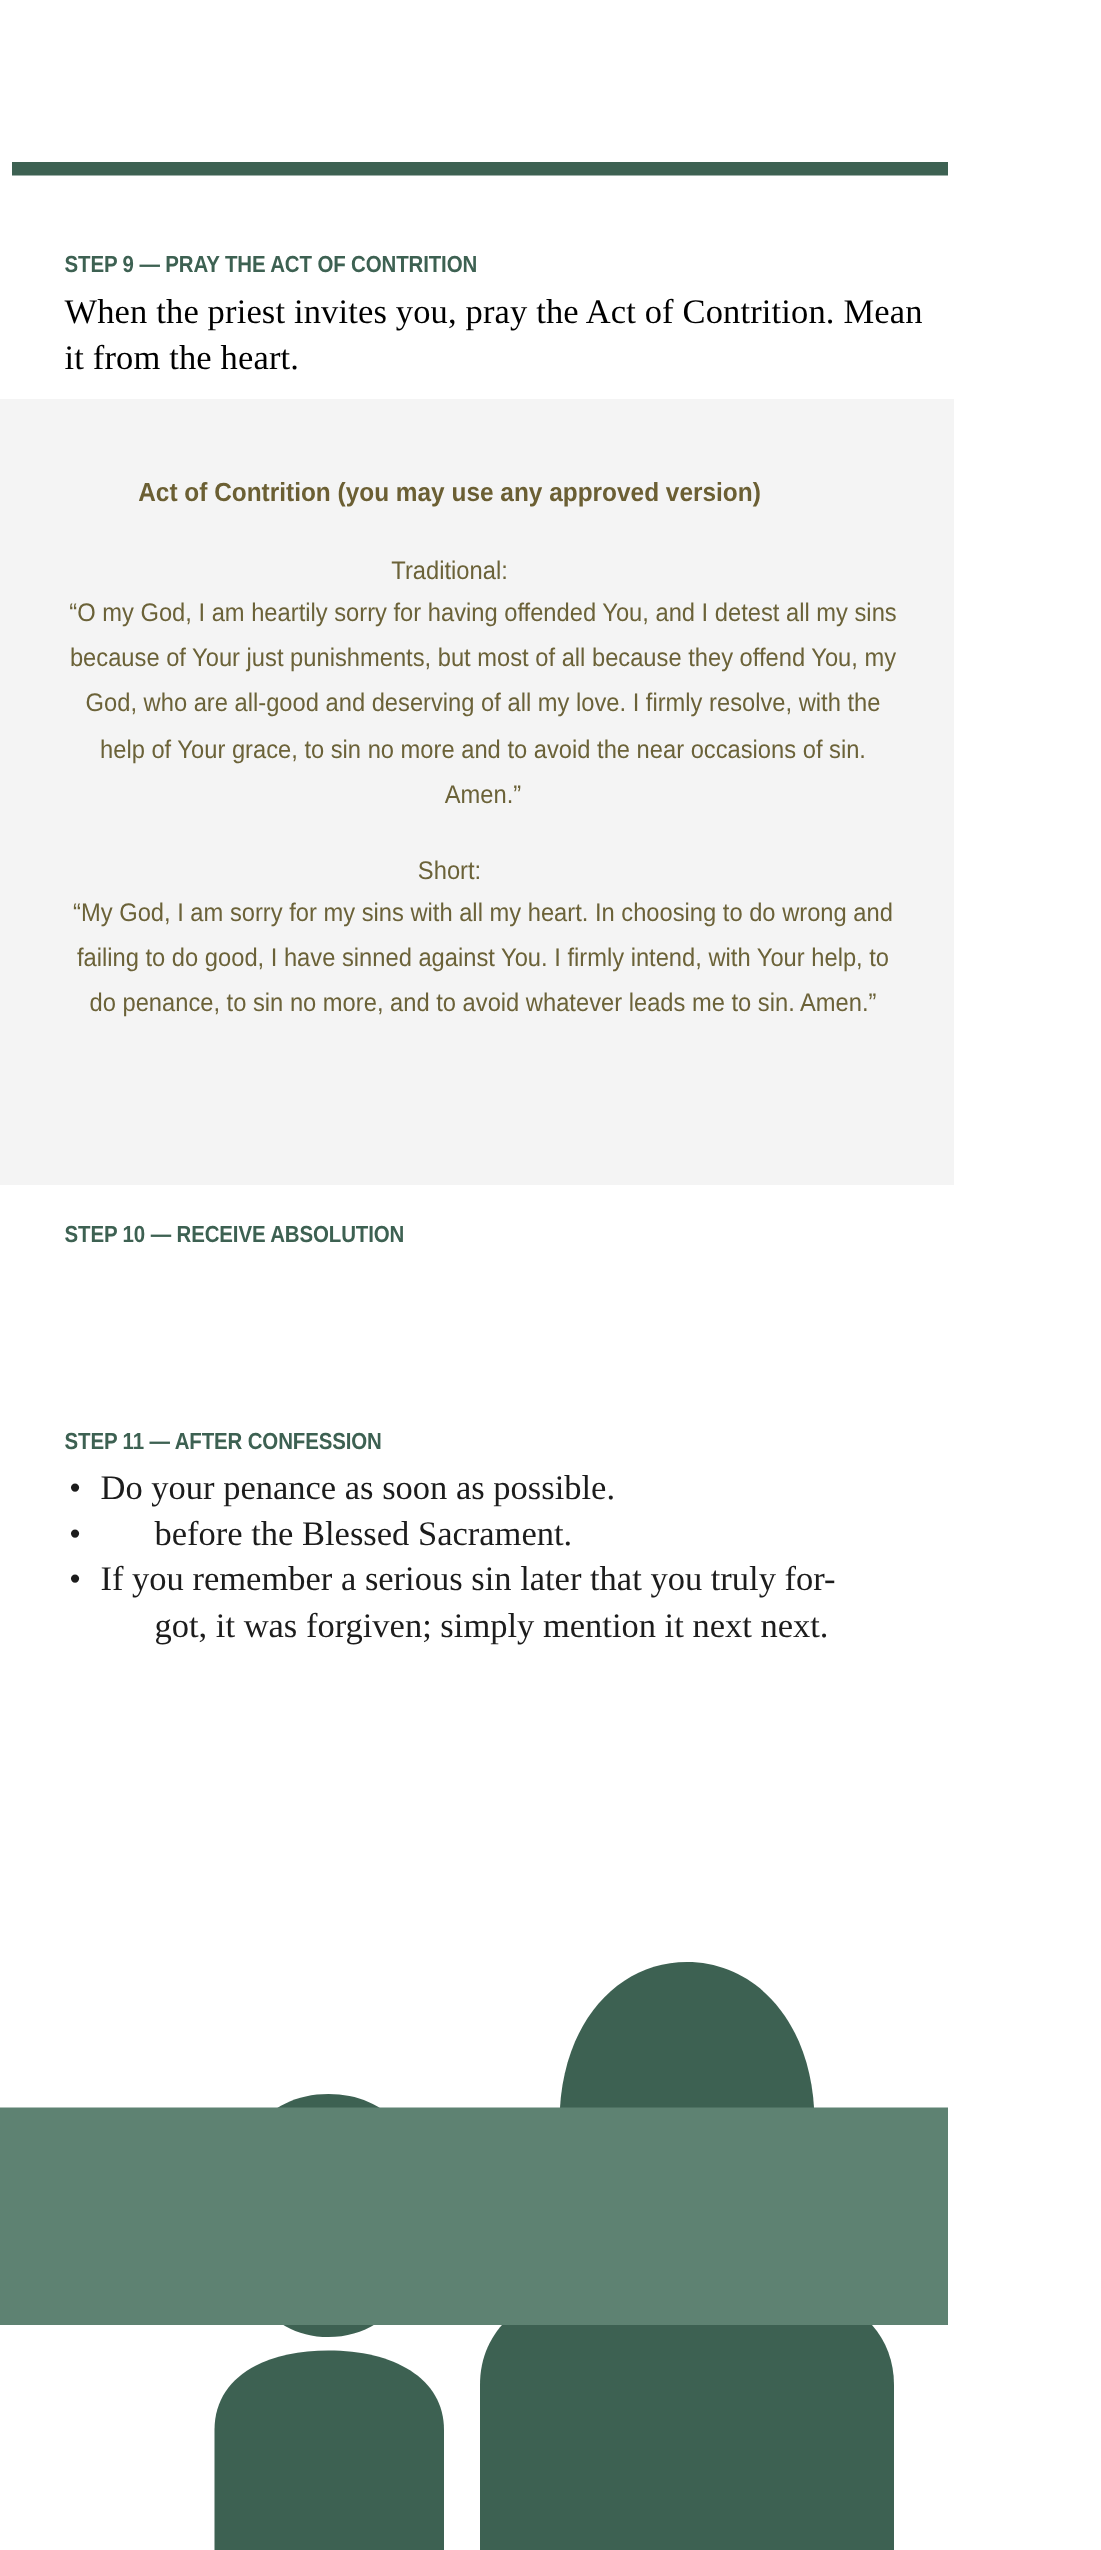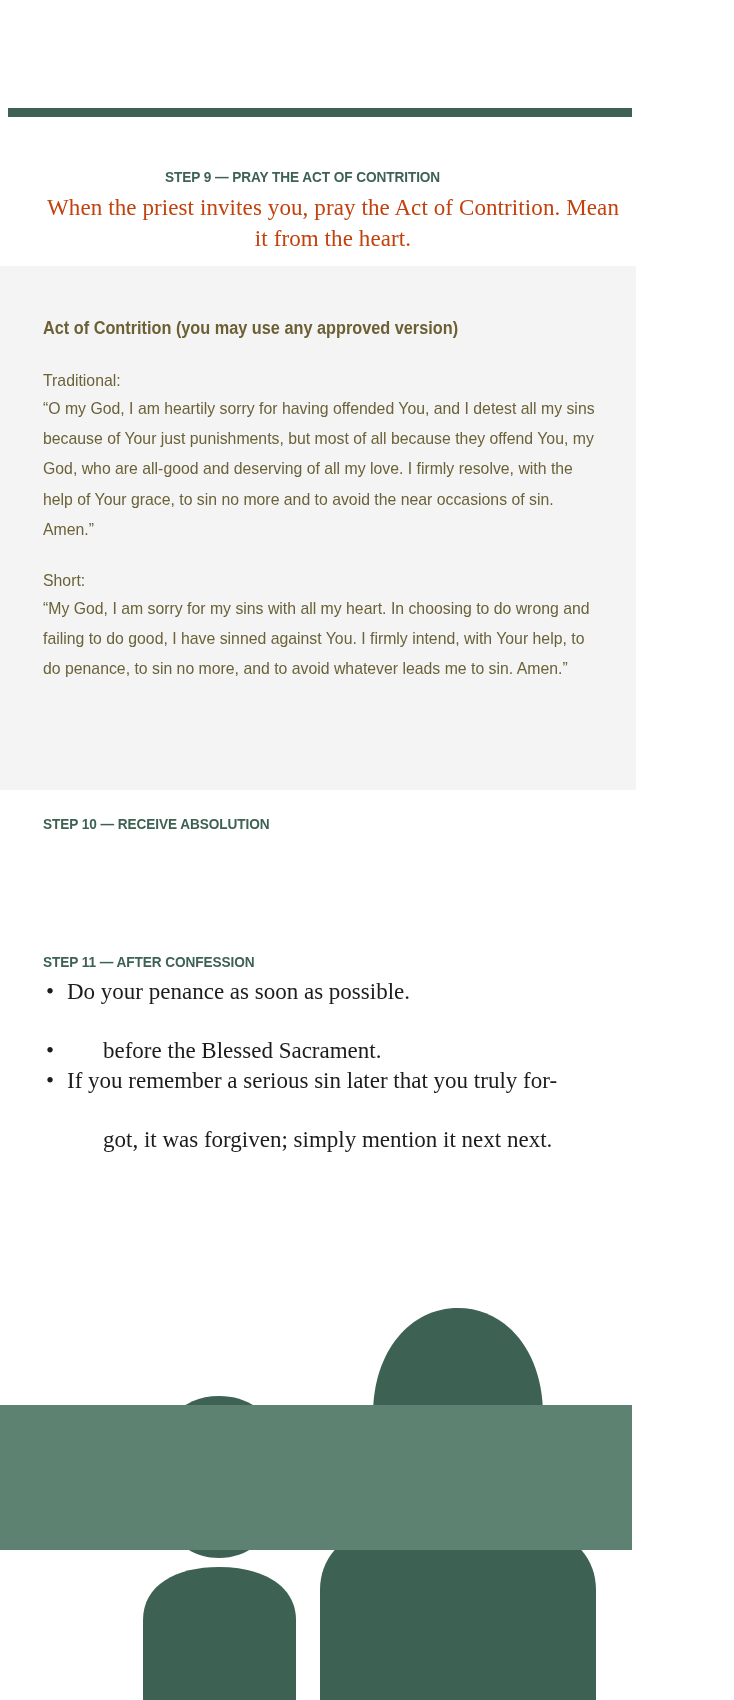--- a/index.html
+++ b/index.html
@@ -42,49 +42,49 @@
     text-transform: uppercase;
     transform: scaleX(0.88);
     transform-origin: left center;
     white-space: nowrap;
   }
 
   .body-serif {
     font-family: "Liberation Serif", serif;
     font-size: 23px;
     line-height: 30.5px;
-    color: #c2410c;
+    color: #000000;
     letter-spacing: 0.1px;
   }
 
   
   .step9 {
     position: absolute;
     left: 43px;
     top: 168px;
     width: 590px;
-    text-align: center;
   }
   .step9 .step-head { margin-bottom: 7px; }
   .step9 .body-serif { width: 580px; }
 
   
   .callout {
     position: absolute;
     left: 0;
     top: 266px;
     width: 636px;
     height: 524px;
     background: #f4f4f4;
   }
   .callout-inner {
     position: absolute;
     left: 43px;
     top: 52px;
     width: 552px;
+    text-align: center;
   }
   .callout-title {
     font-family: "Liberation Sans", sans-serif;
     font-weight: 700;
     font-size: 17.5px;
     color: #6b5f33;
     transform: scaleX(0.93);
     transform-origin: left center;
     white-space: nowrap;
     margin-bottom: 32px;
@@ -146,21 +146,20 @@
     position: absolute;
     left: 3px;
     top: 0;
     font-size: 23px;
     line-height: 30.5px;
     color: #1c1c1c;
   }
   ul.bullets li .cont {
     display: block;
     padding-left: 36px;
-    margin-top: 28px;
   }
 
   
   .illustration {
     position: absolute;
     left: 0;
     top: 1190px;
     width: 734px;
     height: 510px;
   }

